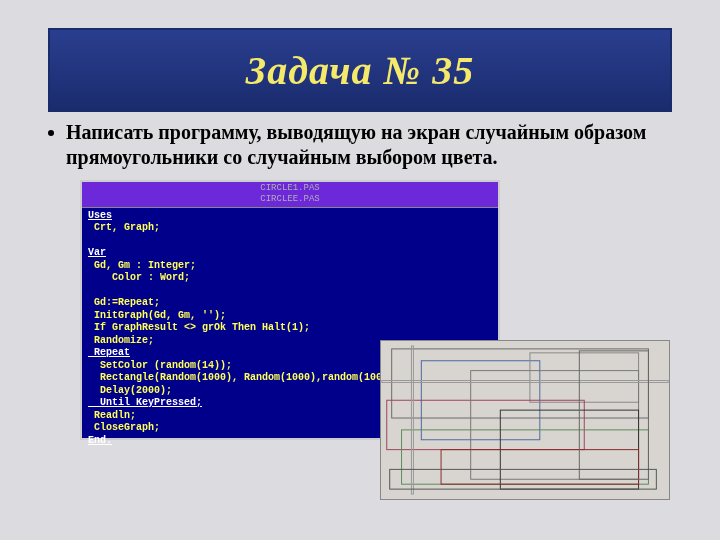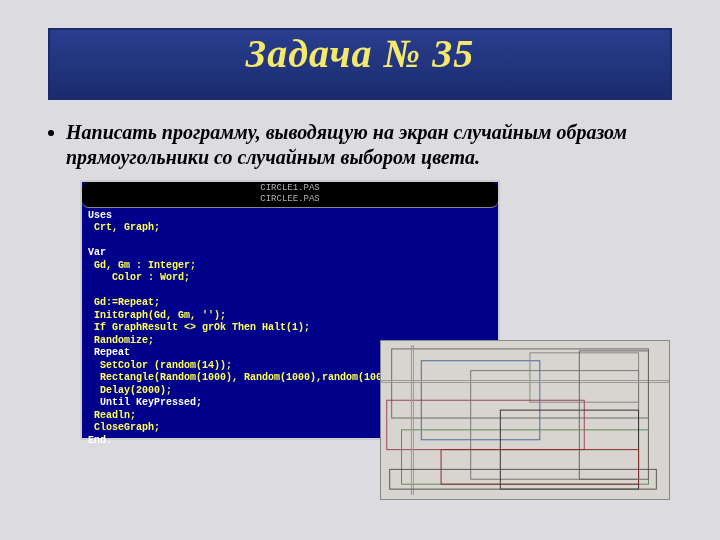--- a/index.html
+++ b/index.html
@@ -9,24 +9,25 @@
     background: #dcdce0;
     font-family: "Times New Roman", serif;
     position: relative;
     overflow: hidden;
   }
   .title-box {
     position: absolute;
     left: 48px;
     top: 28px;
     width: 624px;
-    height: 72px;
+    height: 84px;
     border: 2px solid #1a2b6d;
     background: linear-gradient(#2a3e8f, #1a2b6d);
     display: flex;
+    align-items: center;
     justify-content: center;
   }
   .title-text {
     font-family: Georgia, "Times New Roman", serif;
     font-style: italic;
     font-weight: 600;
     font-size: 40px;
     color: #f5e96c;
     letter-spacing: 1px;
   }
@@ -39,46 +40,45 @@
     align-items: flex-start;
     gap: 12px;
     font-size: 20px;
     color: #000;
   }
   .bullet-dot {
     width: 6px; height: 6px; background: #000; border-radius: 50%;
     margin-top: 10px;
     flex-shrink: 0;
   }
-  .bullet-text { font-weight: 700; line-height: 1.25; font-style: italic; }
+  .bullet-text { font-weight: 700; line-height: 1.25; }
   .code-panel {
     position: absolute;
     left: 80px;
     top: 180px;
     width: 420px;
     height: 260px;
     background: #00008b;
     border: 2px solid #ccc;
     padding: 4px 6px;
     font-family: "Courier New", monospace;
     font-size: 10px;
     line-height: 1.25;
   }
   .code-header {
-    background: #000000;
+    background: #6d28d9;
     color: #b0b0b0;
     text-align: center;
     font-size: 9px;
     margin: -4px -6px 2px -6px;
     padding: 1px 4px;
     border-bottom: 1px double #888;
-    border-radius: 7px;
   }
   .code-line { white-space: pre; font-weight: bold; }
-  .kw { color: #ffffff; font-weight: 700; }
+  .kw { color: #ffffff; font-weight: 700; text-decoration: underline; }
   .id { color: #ffff55; }
   .output-panel {
     position: absolute;
     left: 380px;
     top: 340px;
     width: 290px;
     height: 160px;
     background: #d8d5d0;
     border: 1px solid #888;
   }

